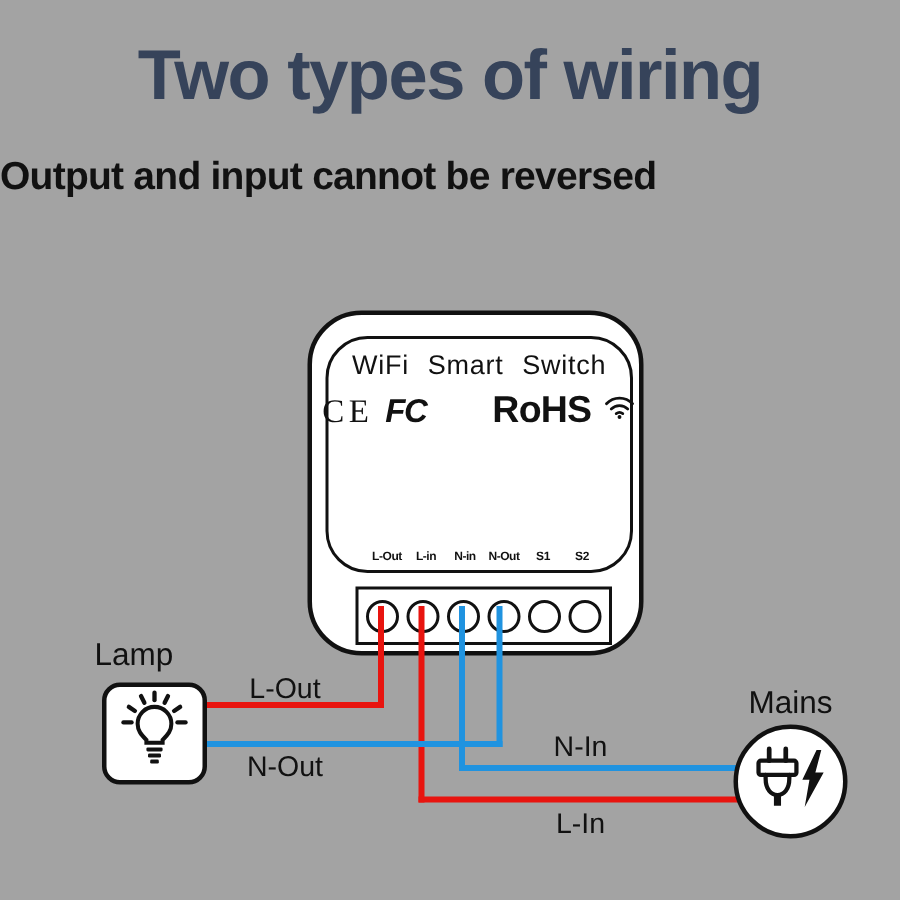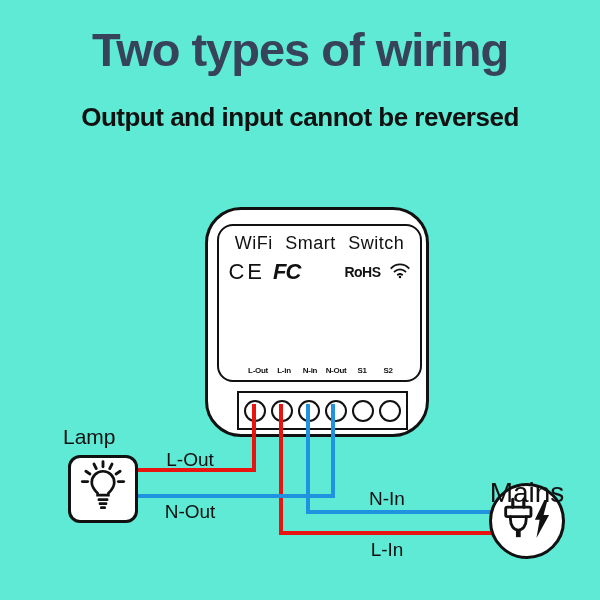--- a/index.html
+++ b/index.html
@@ -1,50 +1,50 @@
 <!DOCTYPE html>
 <html style="--title-color: #36435a; --line-color: #111111; --wire-red: #e8140f; --wire-blue: #2093e0;"><head>
 <meta charset="utf-8">
 <style>
   html,body { margin:0; padding:0; background:#fff; }
   .canvas {
-    position:relative; width:600px; height:600px; background:#5eead4;
+    position:relative; width:600px; height:600px; background:#a3a3a3;
     font-family:"Liberation Sans", sans-serif; overflow:hidden; color:#111;
   }
   .abs { position:absolute; }
 
   
   .page-title {
     left:0; top:22px; width:600px; text-align:center;
     font-size:47px; font-weight:bold; color:var(--title-color,#36435a);
     letter-spacing:-1px; z-index:5;
   }
   .page-subtitle {
-    left:0; top:102px; width:600px; text-align:center;
+    left:0; top:102px; width:600px; text-align:left;
     font-size:26px; font-weight:bold; color:#111; letter-spacing:-0.5px; z-index:5;
   }
 
   
   .device-outer {
     left:205px; top:207px; width:224px; height:230px; box-sizing:border-box;
     border:3px solid var(--line-color,#111); border-radius:36px; background:#fff; z-index:1;
   }
   .device-inner {
     left:217px; top:224px; width:205px; height:158px; box-sizing:border-box;
-    border:2px solid var(--line-color,#111); border-radius:16px; background:#fff; z-index:1;
+    border:2px solid var(--line-color,#111); border-radius:28px; background:#fff; z-index:1;
   }
   .device-name {
     margin-top:7px; text-align:center; font-size:18px; font-weight:normal;
     letter-spacing:0.5px; word-spacing:7px; white-space:nowrap;
   }
   .device-specs { margin:4px 0 0 19px; font-size:10.5px; font-weight:bold; line-height:14px; white-space:nowrap; }
   .cert-row { display:flex; align-items:center; justify-content:center; gap:8px; margin-top:5px; }
-  .ce   { font-size:22px; font-weight:normal; letter-spacing:3px; }
+  .ce   { font-size:22px; font-weight:normal; letter-spacing:3px;font-family:Liberation Serif, serif; }
   .fcc  { font-size:22px; font-weight:bold; letter-spacing:-1px;font-style:italic; }
-  .rohs { font-size:14px; font-weight:bold; letter-spacing:-0.5px;margin-left:36px; }
+  .rohs { font-size:25px; font-weight:bold; letter-spacing:-0.5px;margin-left:36px; }
   .terminal-labels {
     position:absolute; left:26px; bottom:5px; width:156px; display:flex;
   }
   .tl { flex:1; text-align:center; font-size:8px; font-weight:bold; letter-spacing:-0.3px; white-space:nowrap; }
 
   .terminal-block {
     left:237px; top:391px; width:171px; height:39px; box-sizing:border-box;
     border:2.5px solid var(--line-color,#111); background:#fff; z-index:2;
     display:flex; align-items:center; justify-content:space-between; padding:0 5px;
   }
@@ -75,21 +75,21 @@
 
   
   .lamp-label  { left:63px;  top:425px; width:80px; text-align:left; font-size:21px; z-index:5; }
   .lamp-box {
     left:68px; top:455px; width:70px; height:68px; box-sizing:border-box;
     border:3px solid var(--line-color,#111); border-radius:12px; background:#fff; z-index:4;
     display:flex; align-items:center; justify-content:center;
   }
 
   
-  .mains-label { left:487px; top:457px; width:80px; text-align:center; font-size:28px; z-index:5;margin-top:20px; }
+  .mains-label { left:487px; top:457px; width:80px; text-align:center; font-size:21px; z-index:5; }
   .mains-circle {
     left:489px; top:483px; width:76px; height:76px; box-sizing:border-box;
     border:3px solid var(--line-color,#111); border-radius:50%; background:#fff; z-index:4;
     display:flex; align-items:center; justify-content:center;
   }
 </style>
 </head>
 <body>
 
 <div class="canvas">

